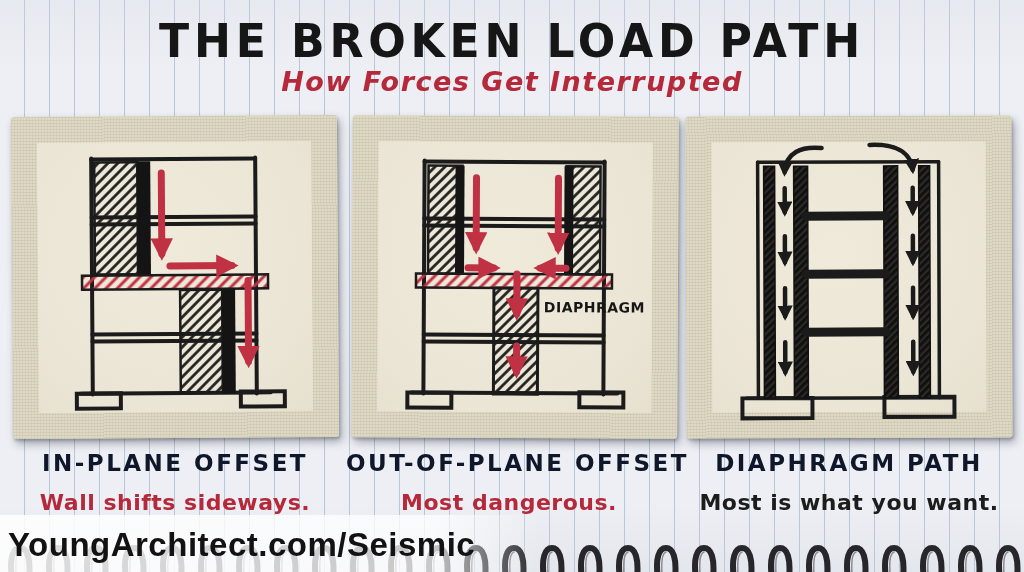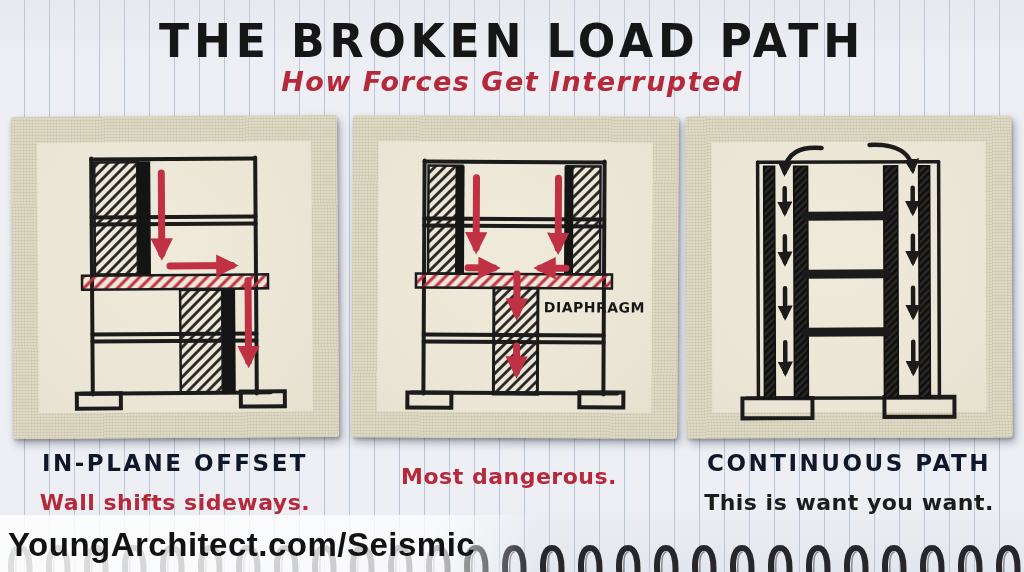--- a/index.html
+++ b/index.html
@@ -222,25 +222,26 @@
       <path d="M227,226 V256" marker-end="url(#m3b)"></path>
     </g>
   </svg>
 </div>
 
 <div class="caption-block" id="cap-1">
   <div class="caption">IN-PLANE OFFSET</div>
   <div class="subcaption red">Wall shifts sideways.</div>
 </div>
 <div class="caption-block" id="cap-2">
+  <div class="caption">OUT-OF-PLANE OFFSET</div>
   <div class="subcaption red">Most dangerous.</div>
 </div>
 <div class="caption-block" id="cap-3">
-  <div class="caption">CONTINUOUS PATH</div>
-  <div class="subcaption ink">This is want you want.</div>
+  <div class="caption">DIAPHRAGM PATH</div>
+  <div class="subcaption ink">Most is what you want.</div>
 </div>
 
 <svg class="coil-strip" viewBox="0 0 1024 30">
   <defs>
     <g id="coilg">
       <path d="M2,32 C-1,12 3,2 10,2 C17,2 21,12 19,32" fill="none" stroke="#26262b" stroke-width="6" stroke-linecap="round"></path>
       <path d="M6,28 C5,14 7,7 10,6" fill="none" stroke="#8d8d94" stroke-width="1.6" stroke-linecap="round"></path>
     </g>
   </defs>
   <use href="#coilg" x="10" y="4"></use>

